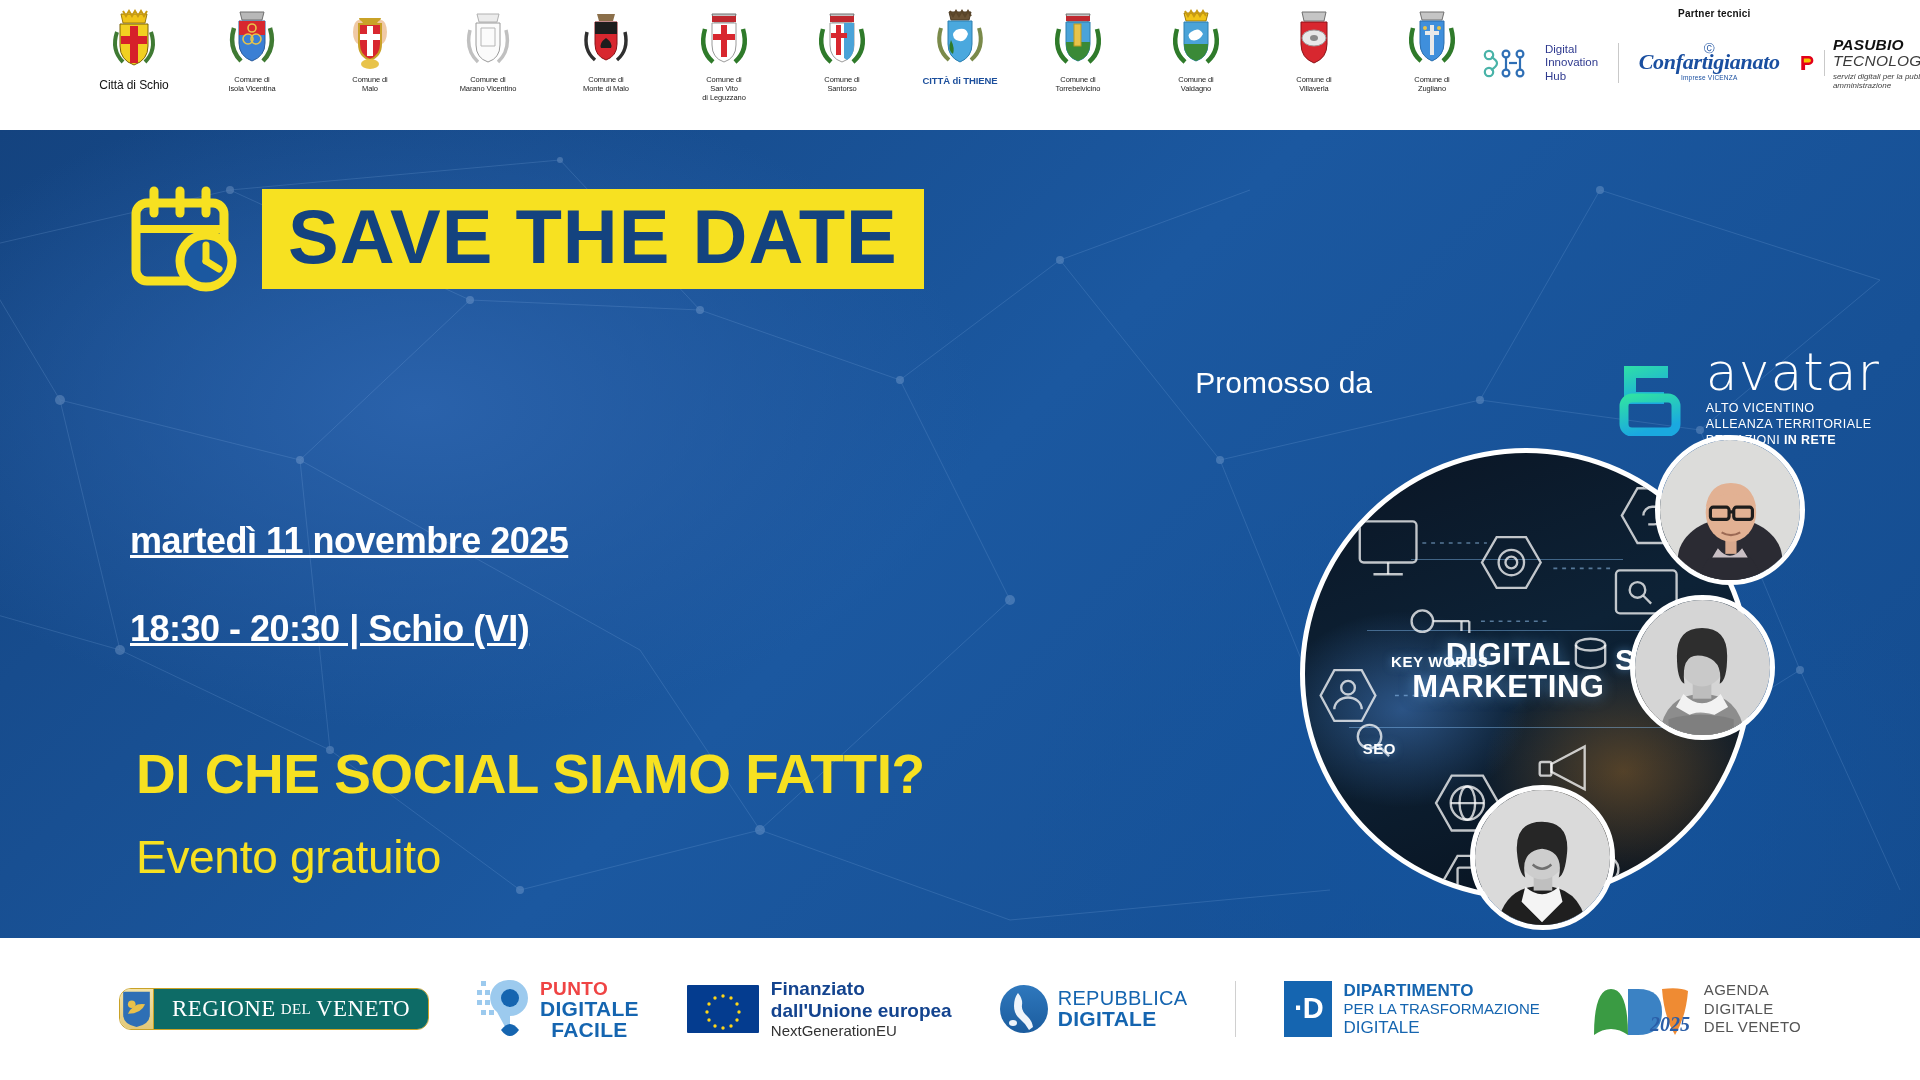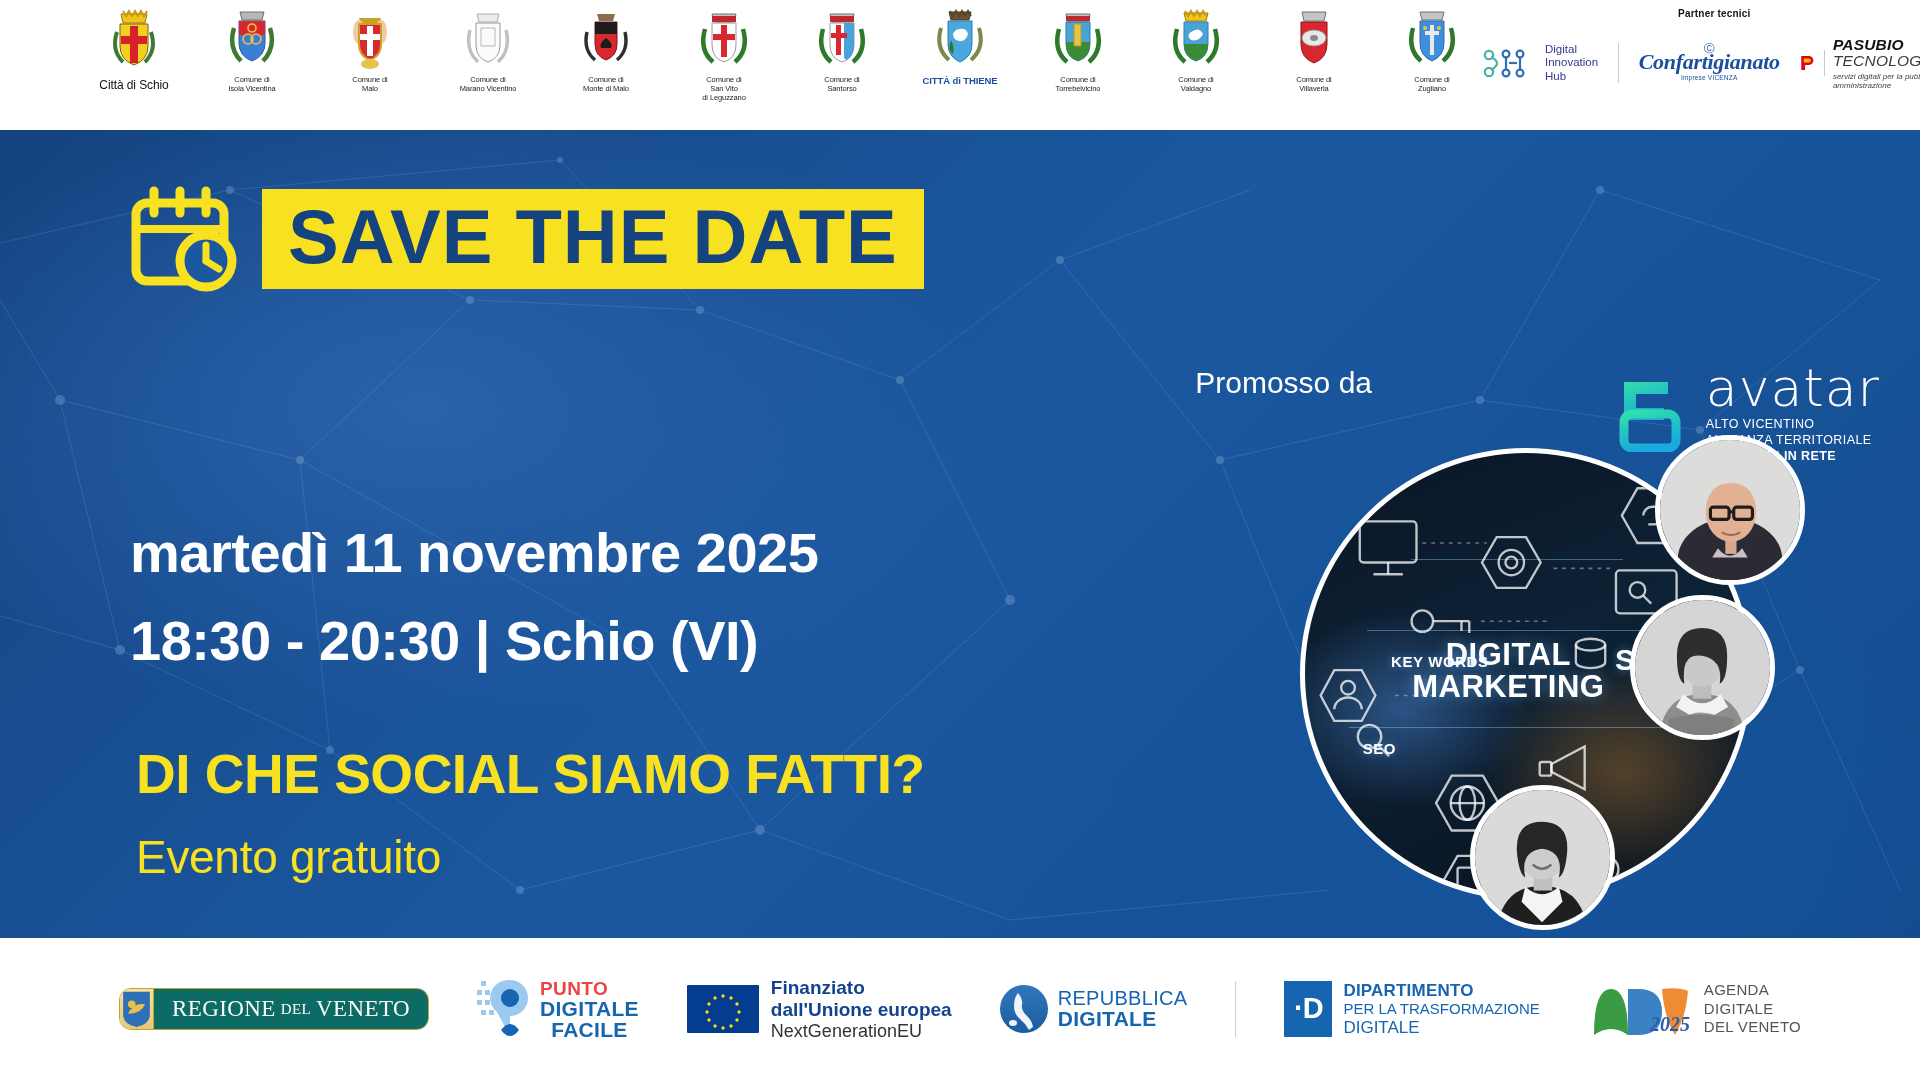--- a/index.html
+++ b/index.html
@@ -71,41 +71,41 @@
   .cal-icon { width: 118px; height: 108px; position: relative; flex: 0 0 auto; }
   .save-banner {
     background: #f7e121; color: #14437f;
     font-size: 76px; font-weight: 900; letter-spacing: 1px;
     padding: 12px 26px 16px 26px; line-height: .95;
     font-family: "Liberation Sans", sans-serif;
   }
 
   .date-line {
     position: absolute; left: 130px; color: #ffffff;
-    font-size: 56px; font-weight: 700; letter-spacing: -.5px;
+    font-size: 36px; font-weight: 700; letter-spacing: -.5px; text-decoration: underline;
   }
   .date-line.l1 { top: 390px; }
   .date-line.l2 { top: 478px; }
 
   .headline-yellow {
     position: absolute; left: 136px; top: 612px;
     color: #f7e121; font-size: 55px; font-weight: 900; letter-spacing: -.5px;
   }
   .free-line {
     position: absolute; left: 136px; top: 700px;
     color: #f7e121; font-size: 46px; font-weight: 400; letter-spacing: -.3px;
   }
 
   
   .promo {
     position: absolute; right: 548px; top: 236px;
     color: #ffffff; font-size: 30px; font-weight: 400;
   }
   .avatar-logo {
-    position: absolute; right: 560px; top: 236px;
+    position: absolute; right: 560px; top: 220px;
     display: flex; align-items: center; gap: 14px;
     transform: translateX(520px);
   }
   .avatar-mark { width: 74px; height: 74px; position: relative; flex: 0 0 auto; }
   .avatar-word {
     color: #ffffff; font-size: 52px; font-weight: 300; letter-spacing: 1px;
     line-height: .88; font-family: "DejaVu Sans", sans-serif;
   }
   .avatar-sub {
     color: #ffffff; font-size: 12.5px; line-height: 1.28; letter-spacing: .4px;
@@ -166,21 +166,21 @@
   .pdf-txt { line-height: 1.0; }
   .pdf-txt .t1 { color: #ef4444; font-size: 19px; font-weight: 700; letter-spacing: .4px; }
   .pdf-txt .t2 { color: #1565b0; font-size: 21px; font-weight: 800; letter-spacing: .3px; }
   .pdf-txt .t3 { color: #1565b0; font-size: 21px; font-weight: 800; letter-spacing: .3px; text-align: center; }
   .euflag {
     width: 72px; height: 48px; background: #043c8f; position: relative;
     border-radius: 1px;
   }
   .eu-txt { margin-left: 12px; line-height: 1.16; }
   .eu-txt .e1 { color: #13438e; font-size: 19px; font-weight: 700; }
-  .eu-txt .e2 { color: #333; font-size: 18px; }
+  .eu-txt .e2 { color: #333; font-size: 15px; }
   .rep { display: flex; align-items: center; gap: 10px; }
   .rep-badge {
     width: 48px; height: 48px; border-radius: 50%;
     background: linear-gradient(#2f78bd,#1b5c9e); position: relative;
   }
   .rep-txt { line-height: 1.03; }
   .rep-txt .r1 { color: #1565b0; font-size: 20px; letter-spacing: .3px; }
   .rep-txt .r2 { color: #1565b0; font-size: 21px; font-weight: 800; letter-spacing: .3px; }
   .dipsep { width: 1px; height: 56px; background: #d0d0d0; }
   .dip { display: flex; align-items: center; gap: 11px; }

